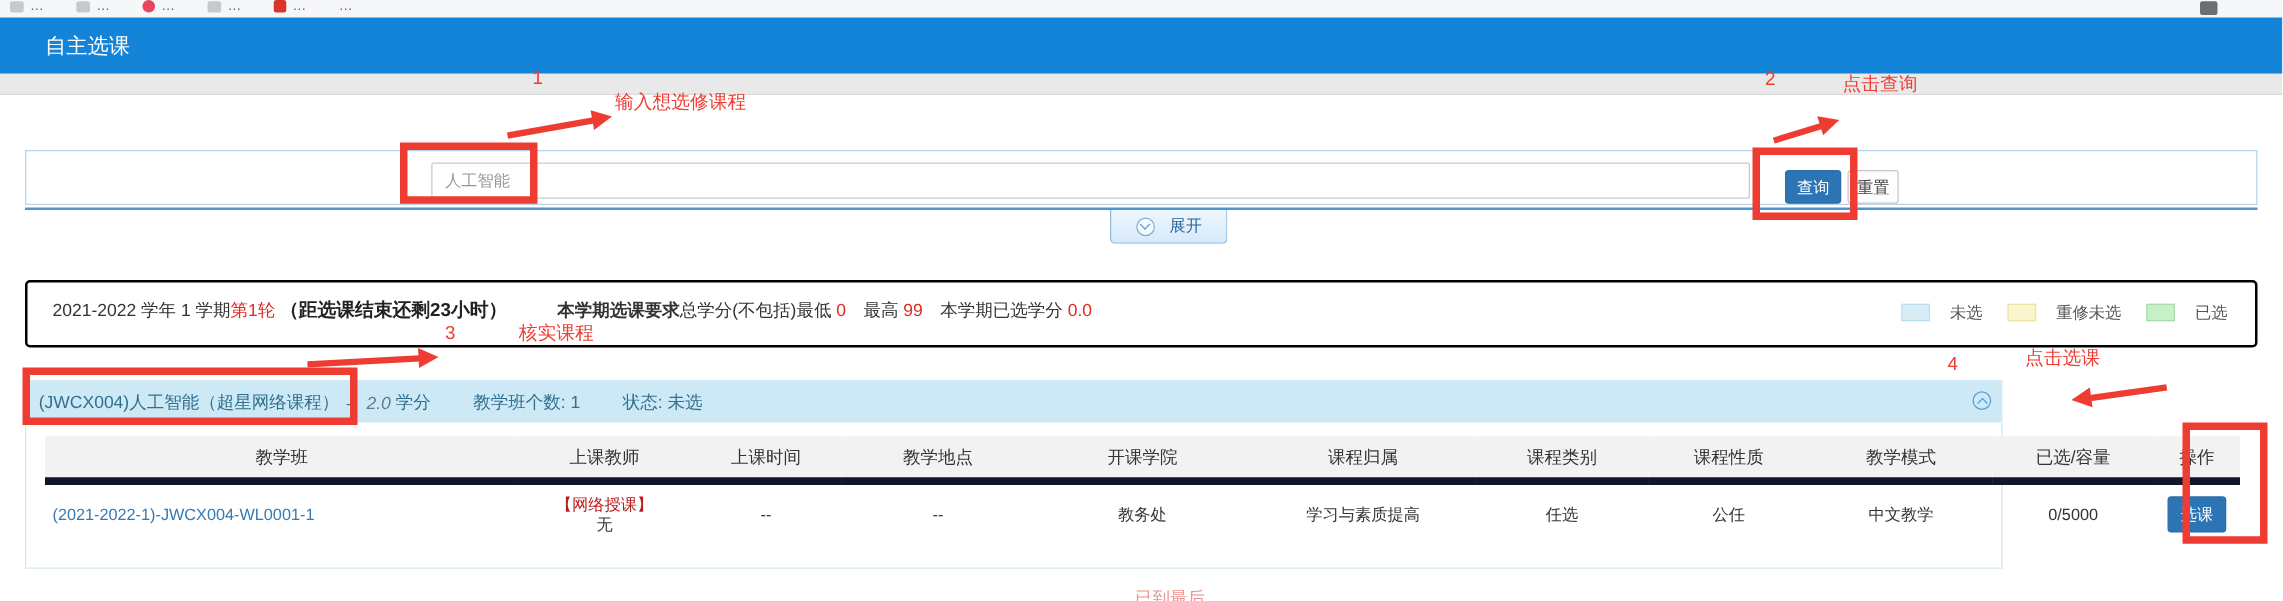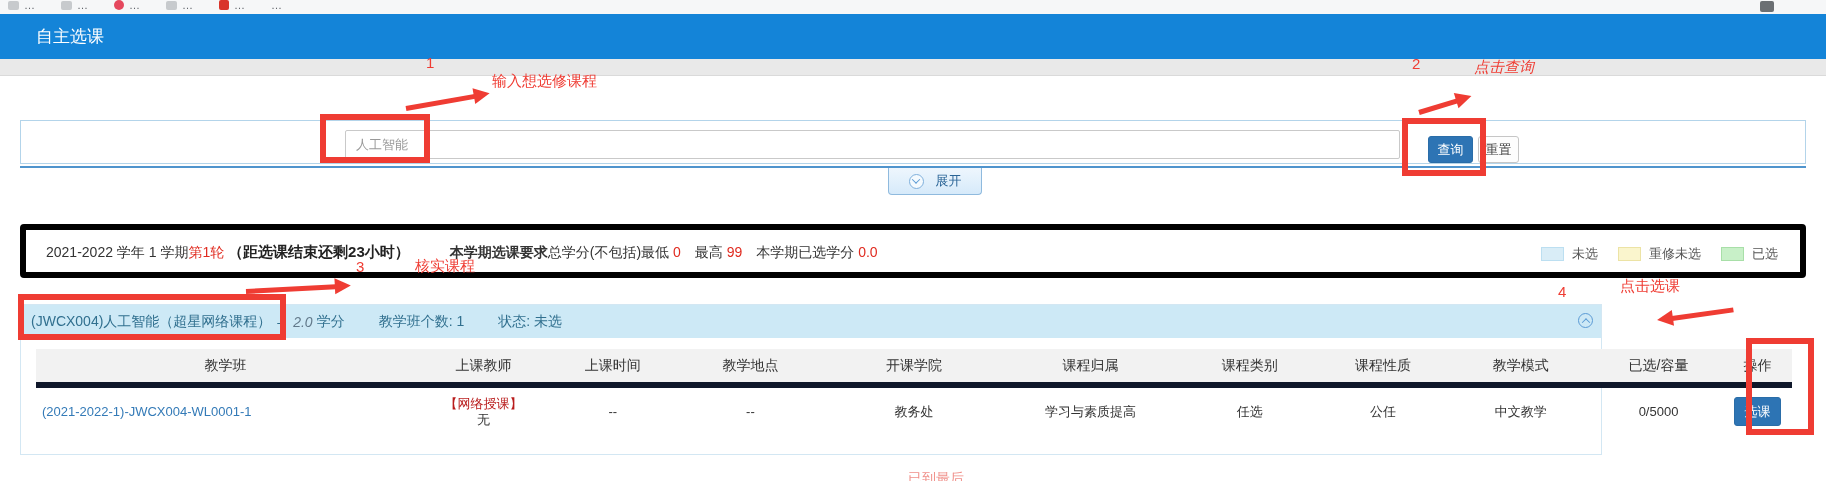--- a/index.html
+++ b/index.html
@@ -41,28 +41,28 @@
     border-radius:0 0 4px 4px; display:flex; align-items:center; justify-content:center; gap:12px;
     color:#2a6496; font-size:13px; cursor:pointer; }
   .circ { width:15px; height:15px; border:1px solid #7fb0dc; border-radius:50%;
     display:inline-flex; align-items:center; justify-content:center; background:#f4fafe; }
   .chev { width:6px; height:6px; border-right:1.5px solid #5b9bd5; border-bottom:1.5px solid #5b9bd5; display:inline-block; }
   .chev.down { transform:rotate(45deg) translate(-1px,-1px); }
   .chev.up { transform:rotate(-135deg) translate(-1px,-1px); }
 
   
   .sem-panel { position:absolute; left:20px; top:224px; width:1786px; height:54px;
-    background:#fff; border:6px solid #000000; border-radius:4px; }
+    background:#fff; border:2px solid #000000; border-radius:4px; }
   .sem-line { position:absolute; left:20px; top:13px; font-size:14px; color:#333; white-space:nowrap; }
   .sem-line .b { font-weight:bold; }
   .sem-line .big { font-weight:bold; font-size:15px; color:#222; }
   .red { color:#e02b20; }
   .sp40 { display:inline-block; width:40px; } .sp14 { display:inline-block; width:14px; }
   .legend { position:absolute; right:22px; top:15px; display:flex; align-items:center; gap:20px; }
-  .legend-item { display:flex; align-items:center; gap:8px; font-size:13px; color:#555; }
+  .legend-item { display:flex; align-items:center; gap:16px; font-size:13px; color:#555; }
   .legend-swatch { width:23px; height:14px; border:1px solid #ccc; display:inline-block; }
 
   
   .course-card { position:absolute; left:20px; top:304px; width:1582px; height:151px;
     background:#fff; border:1px solid #d3e7f3; }
   .course-bar { position:relative; height:33px; background:#cde9f6; display:flex; align-items:center;
     padding-left:10px; color:#31708f; font-size:14px; white-space:nowrap; }
   .course-bar .credit { font-style:italic; color:#62798a; margin:0 4px 0 8px; }
   .course-bar .gap { display:inline-block; width:34px; }
   .collapse-ico { position:absolute; right:8px; top:8px; cursor:pointer; background:transparent; border-color:#5b9bd5; }
@@ -228,21 +228,21 @@
   </div>
 
   <div class="end-text">已到最后</div>
 
   <span class="ann" style="left:426px; top:54px;">1</span>
   <span class="ann" style="left:492px; top:72px;">输入想选修课程</span>
   <div class="arrow head-r" style="left:406px; top:106px; width:70px; transform:rotate(-10deg);"></div>
   <div class="red-rect" style="left:320px; top:114px; width:110px; height:49px;"></div>
 
   <span class="ann" style="left:1412px; top:55px;">2</span>
-  <span class="ann" style="left:1474px; top:58px;font-style:italic;">点击查询</span>
+  <span class="ann" style="left:1474px; top:58px;">点击查询</span>
   <div class="arrow head-r" style="left:1419px; top:110px; width:40px; transform:rotate(-17deg);"></div>
   <div class="red-rect" style="left:1402px; top:118px; width:84px; height:58px;"></div>
 
   <span class="ann" style="left:356px; top:258px;">3</span>
   <span class="ann" style="left:415px; top:257px;font-family:Liberation Mono, monospace;">核实课程</span>
   <div class="arrow head-r" style="left:246px; top:289px; width:90px; transform:rotate(-3deg);"></div>
   <div class="red-rect" style="left:18px; top:294px; width:268px; height:46px;"></div>
 
   <span class="ann" style="left:1558px; top:283px;">4</span>
   <span class="ann" style="left:1620px; top:277px;">点击选课</span>

